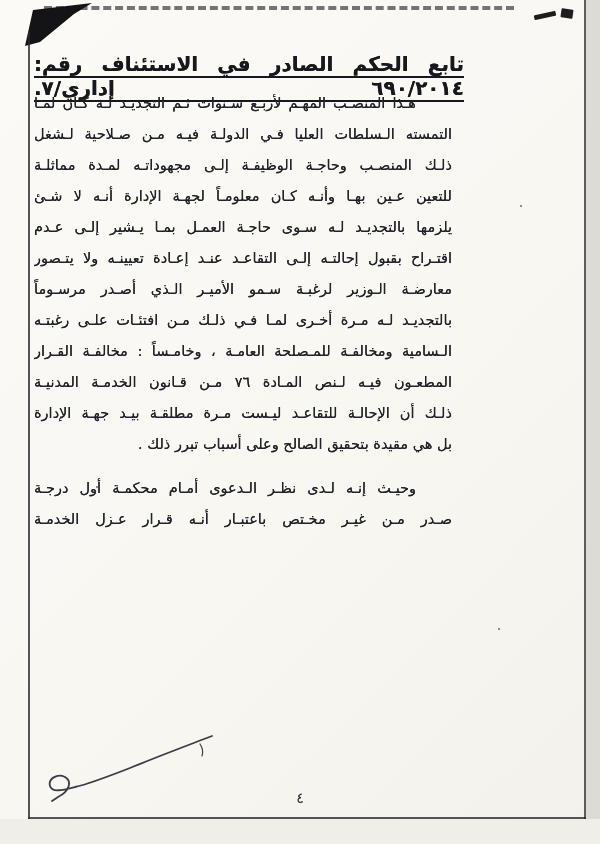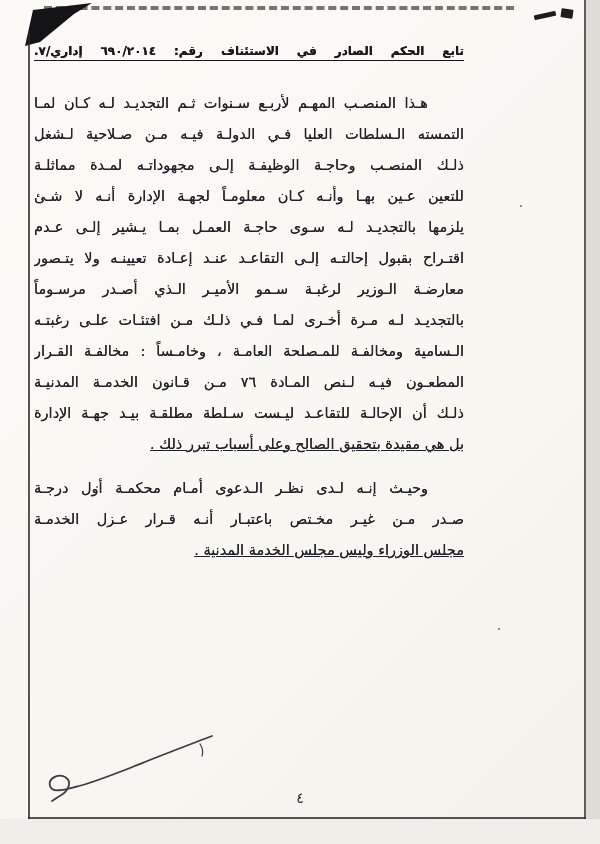--- a/index.html
+++ b/index.html
@@ -26,39 +26,39 @@
     border-top: 4px dashed #3c3c40; opacity: .7;
   }
   .corner-mark { position: absolute; left: 24px; top: 2px; }
   .tr-mark { position: absolute; background: #1d1d20; border-radius: 1px; }
   .tr-mark-1 { left: 534px; top: 13px; width: 22px; height: 5px; transform: rotate(-12deg); }
   .tr-mark-2 { left: 561px; top: 9px;  width: 12px; height: 9px; transform: rotate(8deg); }
   .speck { position: absolute; width: 2px; height: 2px; background: #6a6a66; border-radius: 50%; }
 
   
   .doc-header {
-    position: absolute; left: 34px; top: 44px; width: 430px;
+    position: absolute; left: 34px; top: 52px; width: 430px;
     direction: rtl; unicode-bidi: plaintext;
-    font-size: 12px; font-weight: bold; color: #17171e;
+    font-size: 20px; font-weight: bold; color: #17171e;
     text-align: justify; text-align-last: justify;
     text-decoration: underline; text-underline-offset: 5px;
     white-space: normal; text-shadow: 0 0 .4px #222;
   }
   .doc-body {
     position: absolute; left: 34px; top: 88px; width: 430px;
     direction: rtl; color: #21212a; font-size: 14.5px;
     text-shadow: 0 0 .4px #333;
   }
-  .paragraph { margin: 0 0 13px 0; }
+  .paragraph { margin: 0 12px 13px 0; }
   .line {
     height: 31px; line-height: 31px; overflow: hidden;
     text-align: justify; text-align-last: justify;
   }
   .line.first { text-indent: 36px; }
-  .line.last  { text-align-last: right; text-decoration: underline; }
+  .line.last  { text-align-last: right; }
 
   .signature { position: absolute; left: 40px; top: 724px; }
   .page-number {
     position: absolute; left: 0; top: 790px; width: 600px;
     text-align: center; font-size: 14px; color: #22222b;
   }
 </style>
 </head>
 <body>
 
@@ -85,27 +85,26 @@
         <div class="line first">هـذا المنصـب المهـم لأربـع سـنوات ثـم التجديـد لـه كـان لمـا</div>
         <div class="line">التمسته الـسلطات العليا فـي الدولـة فيـه مـن صـلاحية لـشغل</div>
         <div class="line">ذلـك المنصـب وحاجـة الوظيفـة إلـى مجهوداتـه لمـدة مماثلـة</div>
         <div class="line">للتعين عـين بهـا وأنـه كـان معلومـاً لجهـة الإدارة أنـه لا شـئ</div>
         <div class="line">يلزمها بالتجديـد لـه سـوى حاجـة العمـل بمـا يـشير إلـى عـدم</div>
         <div class="line">اقتـراح بقبول إحالتـه إلـى التقاعـد عنـد إعـادة تعيينـه ولا يتـصور</div>
         <div class="line">معارضـة الـوزير لرغبـة سـمو الأميـر الـذي أصـدر مرسـوماً</div>
         <div class="line">بالتجديـد لـه مـرة أخـرى لمـا فـي ذلـك مـن افتئـات علـى رغبتـه</div>
         <div class="line">الـسامية ومخالفـة للمـصلحة العامـة ، وخامـساً : مخالفـة القـرار</div>
         <div class="line">المطعـون فيـه لـنص المـادة ٧٦ مـن قـانون الخدمـة المدنيـة</div>
-        <div class="line">ذلـك أن الإحالـة للتقاعـد ليـست سـلطة مطلقـة بيـد جهـة الإدارة</div>
+        <div class="line">ذلـك أن الإحالـة للتقاعـد ليـست مـرة مطلقـة بيـد جهـة الإدارة</div>
         <div class="line last">بل هي مقيدة بتحقيق الصالح وعلى أسباب تبرر ذلك .</div>
       </div>
       <div class="paragraph">
         <div class="line first">وحيـث إنـه لـدى نظـر الـدعوى أمـام محكمـة  أول درجـة</div>
         <div class="line">صـدر مـن غيـر مخـتص باعتبـار أنـه قـرار عـزل الخدمـة</div>
-        <div class="line last">مجلس الوزراء وليس مجلس الخدمة المدنية .</div>
       </div>
     </div>
 
   <svg class="signature" width="185" height="85" viewBox="0 0 185 85">
     <path d="M 172 12 C 146 22, 114 34, 90 44 C 67 53, 49 60, 35 63
              C 23 66, 12 69, 10 62 C 8 55, 17 49, 25 53
              C 32 57, 30 67, 18 73 L 12 77" fill="none" stroke="#3b3b45" stroke-width="1.8" stroke-linecap="round"></path>
     <path d="M 160 20 q 4 6 2 12" fill="none" stroke="#3b3b45" stroke-width="1.2" stroke-linecap="round"></path>
   </svg>
 

